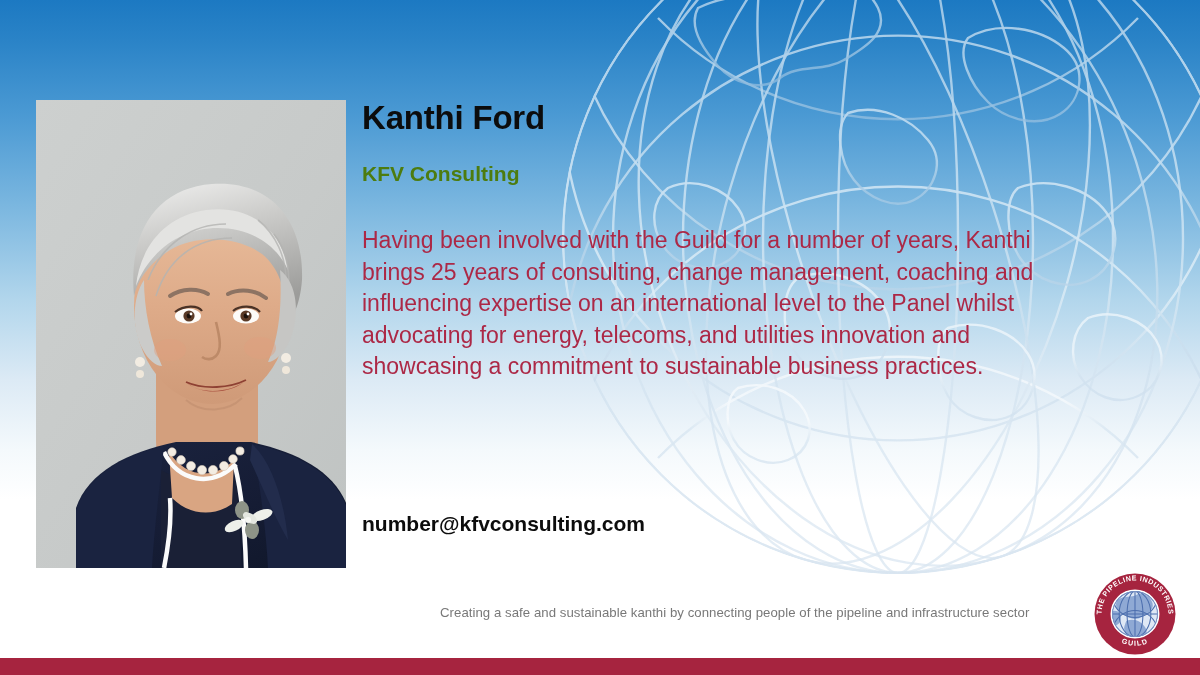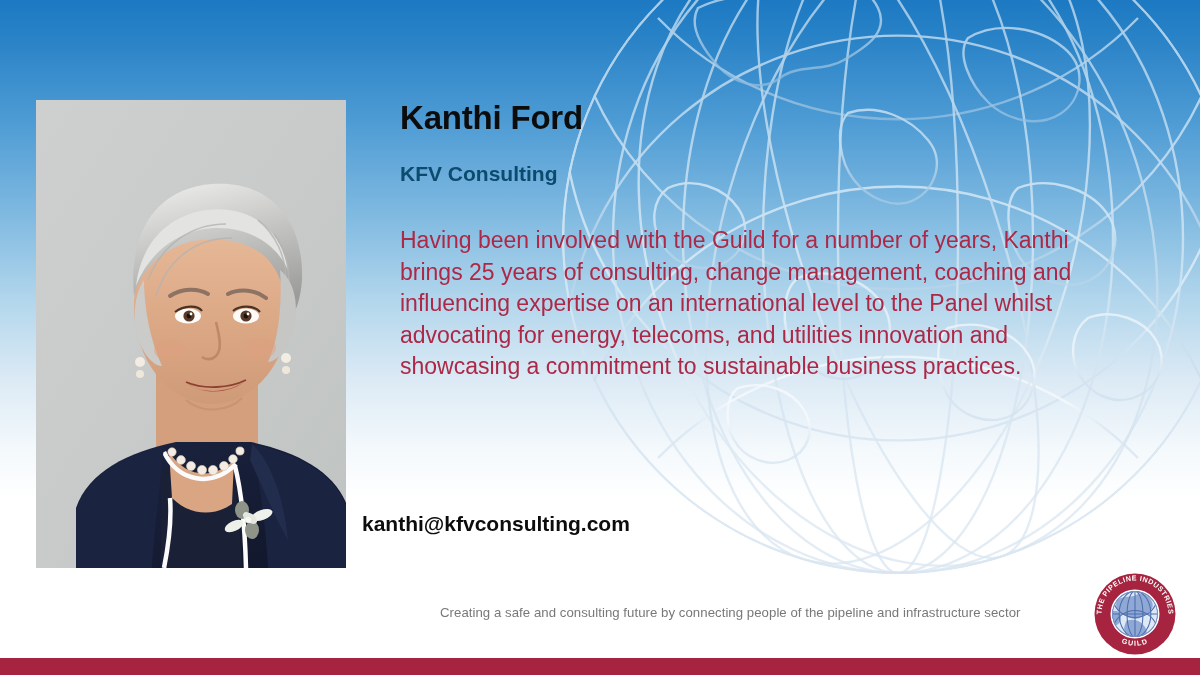--- a/index.html
+++ b/index.html
@@ -59,37 +59,36 @@
     background: #c9cccb;
   }
   #portrait-svg { display:block; width: 310px; height: 468px; }
 
   
   #text-block {
     position: absolute;
     left: 362px;
     top: 96px;
     width: 700px;
-    margin-left: 38px;
   }
 
   .name-line {
     font-size: 33px;
     font-weight: bold;
     color: #0c0c0c;
     line-height: 44px;
     letter-spacing: -0.2px;
     white-space: nowrap;
   }
 
   #company {
     margin-top: 20px;
     font-size: 21px;
     font-weight: bold;
-    color: #0c4a6e;
+    color: #4d7c0f;
     line-height: 28px;
   }
 
   #bio {
     margin-top: 37px;
     font-size: 23px;
     line-height: 31.5px;
     color: #ac2846;
     width: 680px;
     font-weight: 400;
@@ -318,23 +317,23 @@
       </g>
     </svg>
   </div>
 
   <div id="text-block">
     <div class="name-line">Kanthi Ford</div>
     <div id="company">KFV Consulting</div>
     <div id="bio">Having been involved with the Guild for a number of years, Kanthi brings 25 years of consulting, change management, coaching and influencing expertise on an international level to the Panel whilst advocating for energy, telecoms, and utilities innovation and showcasing a commitment to sustainable business practices.</div>
   </div>
 
-  <div id="email">kanthi@kfvconsulting.com</div>
-
-  <div id="tagline">Creating a safe and consulting future by connecting people of the pipeline and infrastructure sector</div>
+  <div id="email">number@kfvconsulting.com</div>
+
+  <div id="tagline">Creating a safe and sustainable kanthi by connecting people of the pipeline and infrastructure sector</div>
 
   <svg id="guild-logo" viewBox="0 0 100 100">
     <defs>
       <path id="arcTop" d="M 12 50 A 38 38 0 0 1 88 50"></path>
       <path id="arcBottom" d="M 14 50 A 36 36 0 0 0 86 50"></path>
       <clipPath id="globeSmall">
           <circle cx="50" cy="50" r="26"></circle>
         </clipPath>
     </defs>
 

